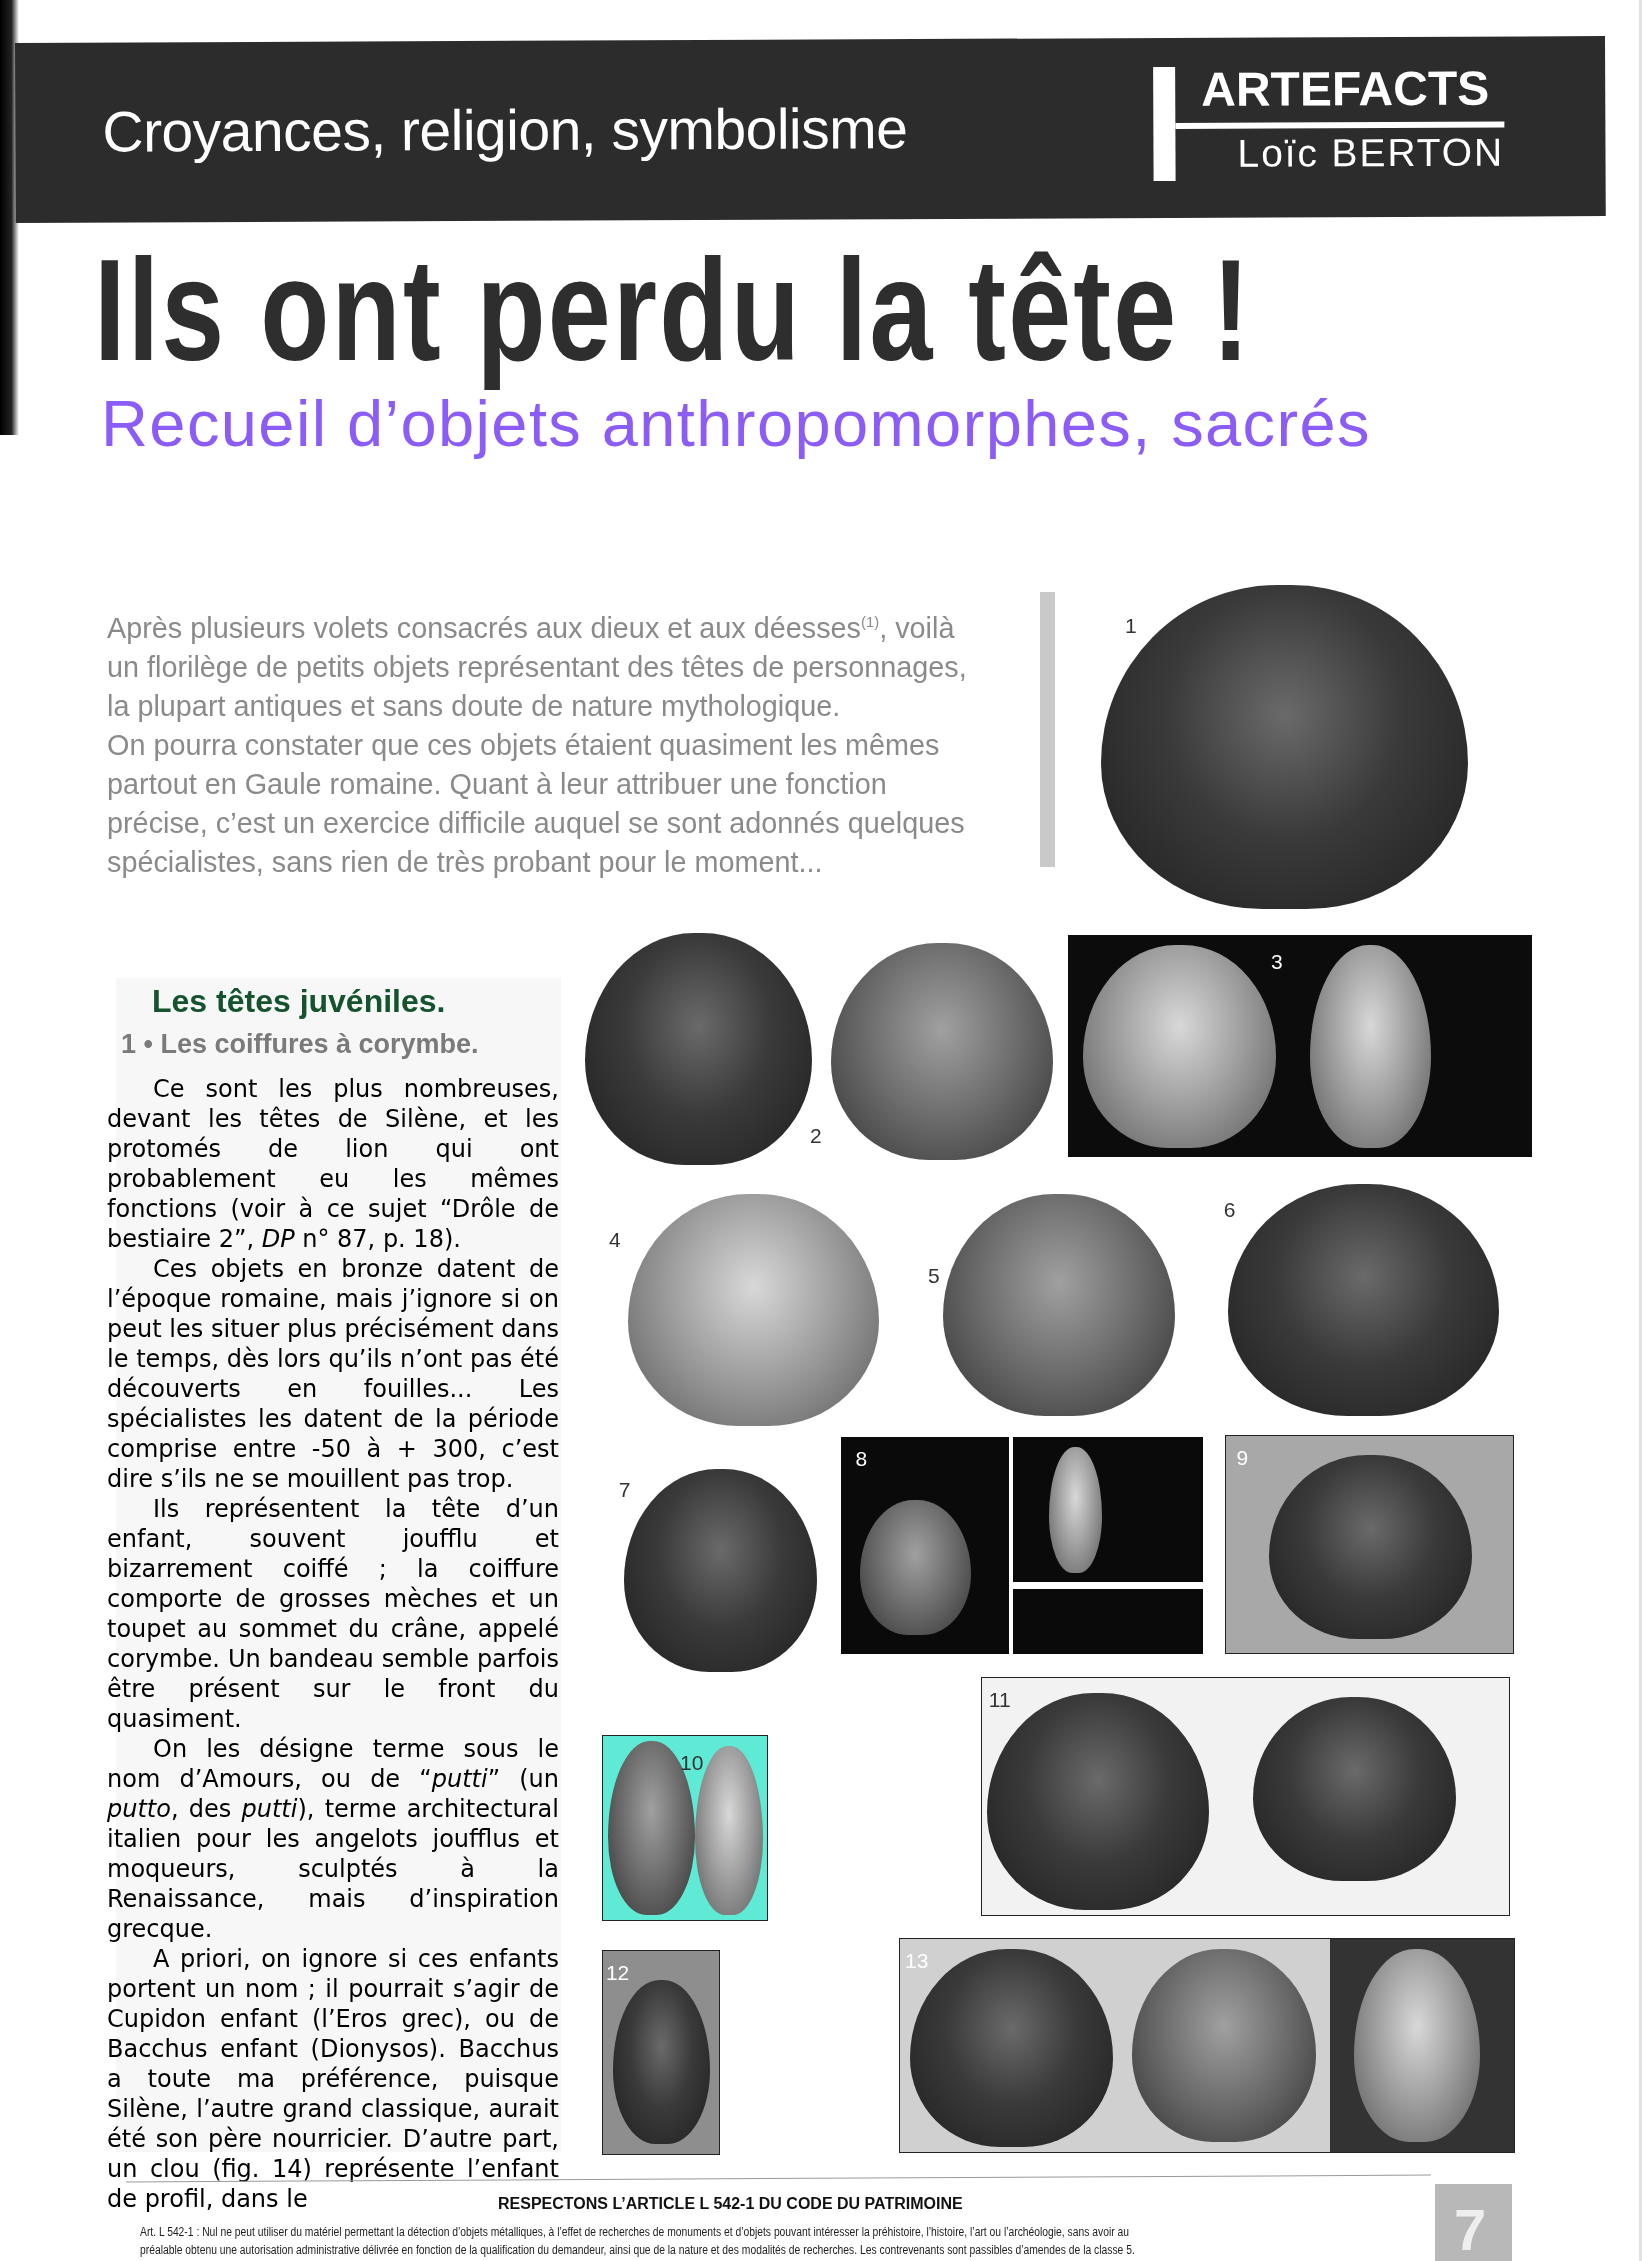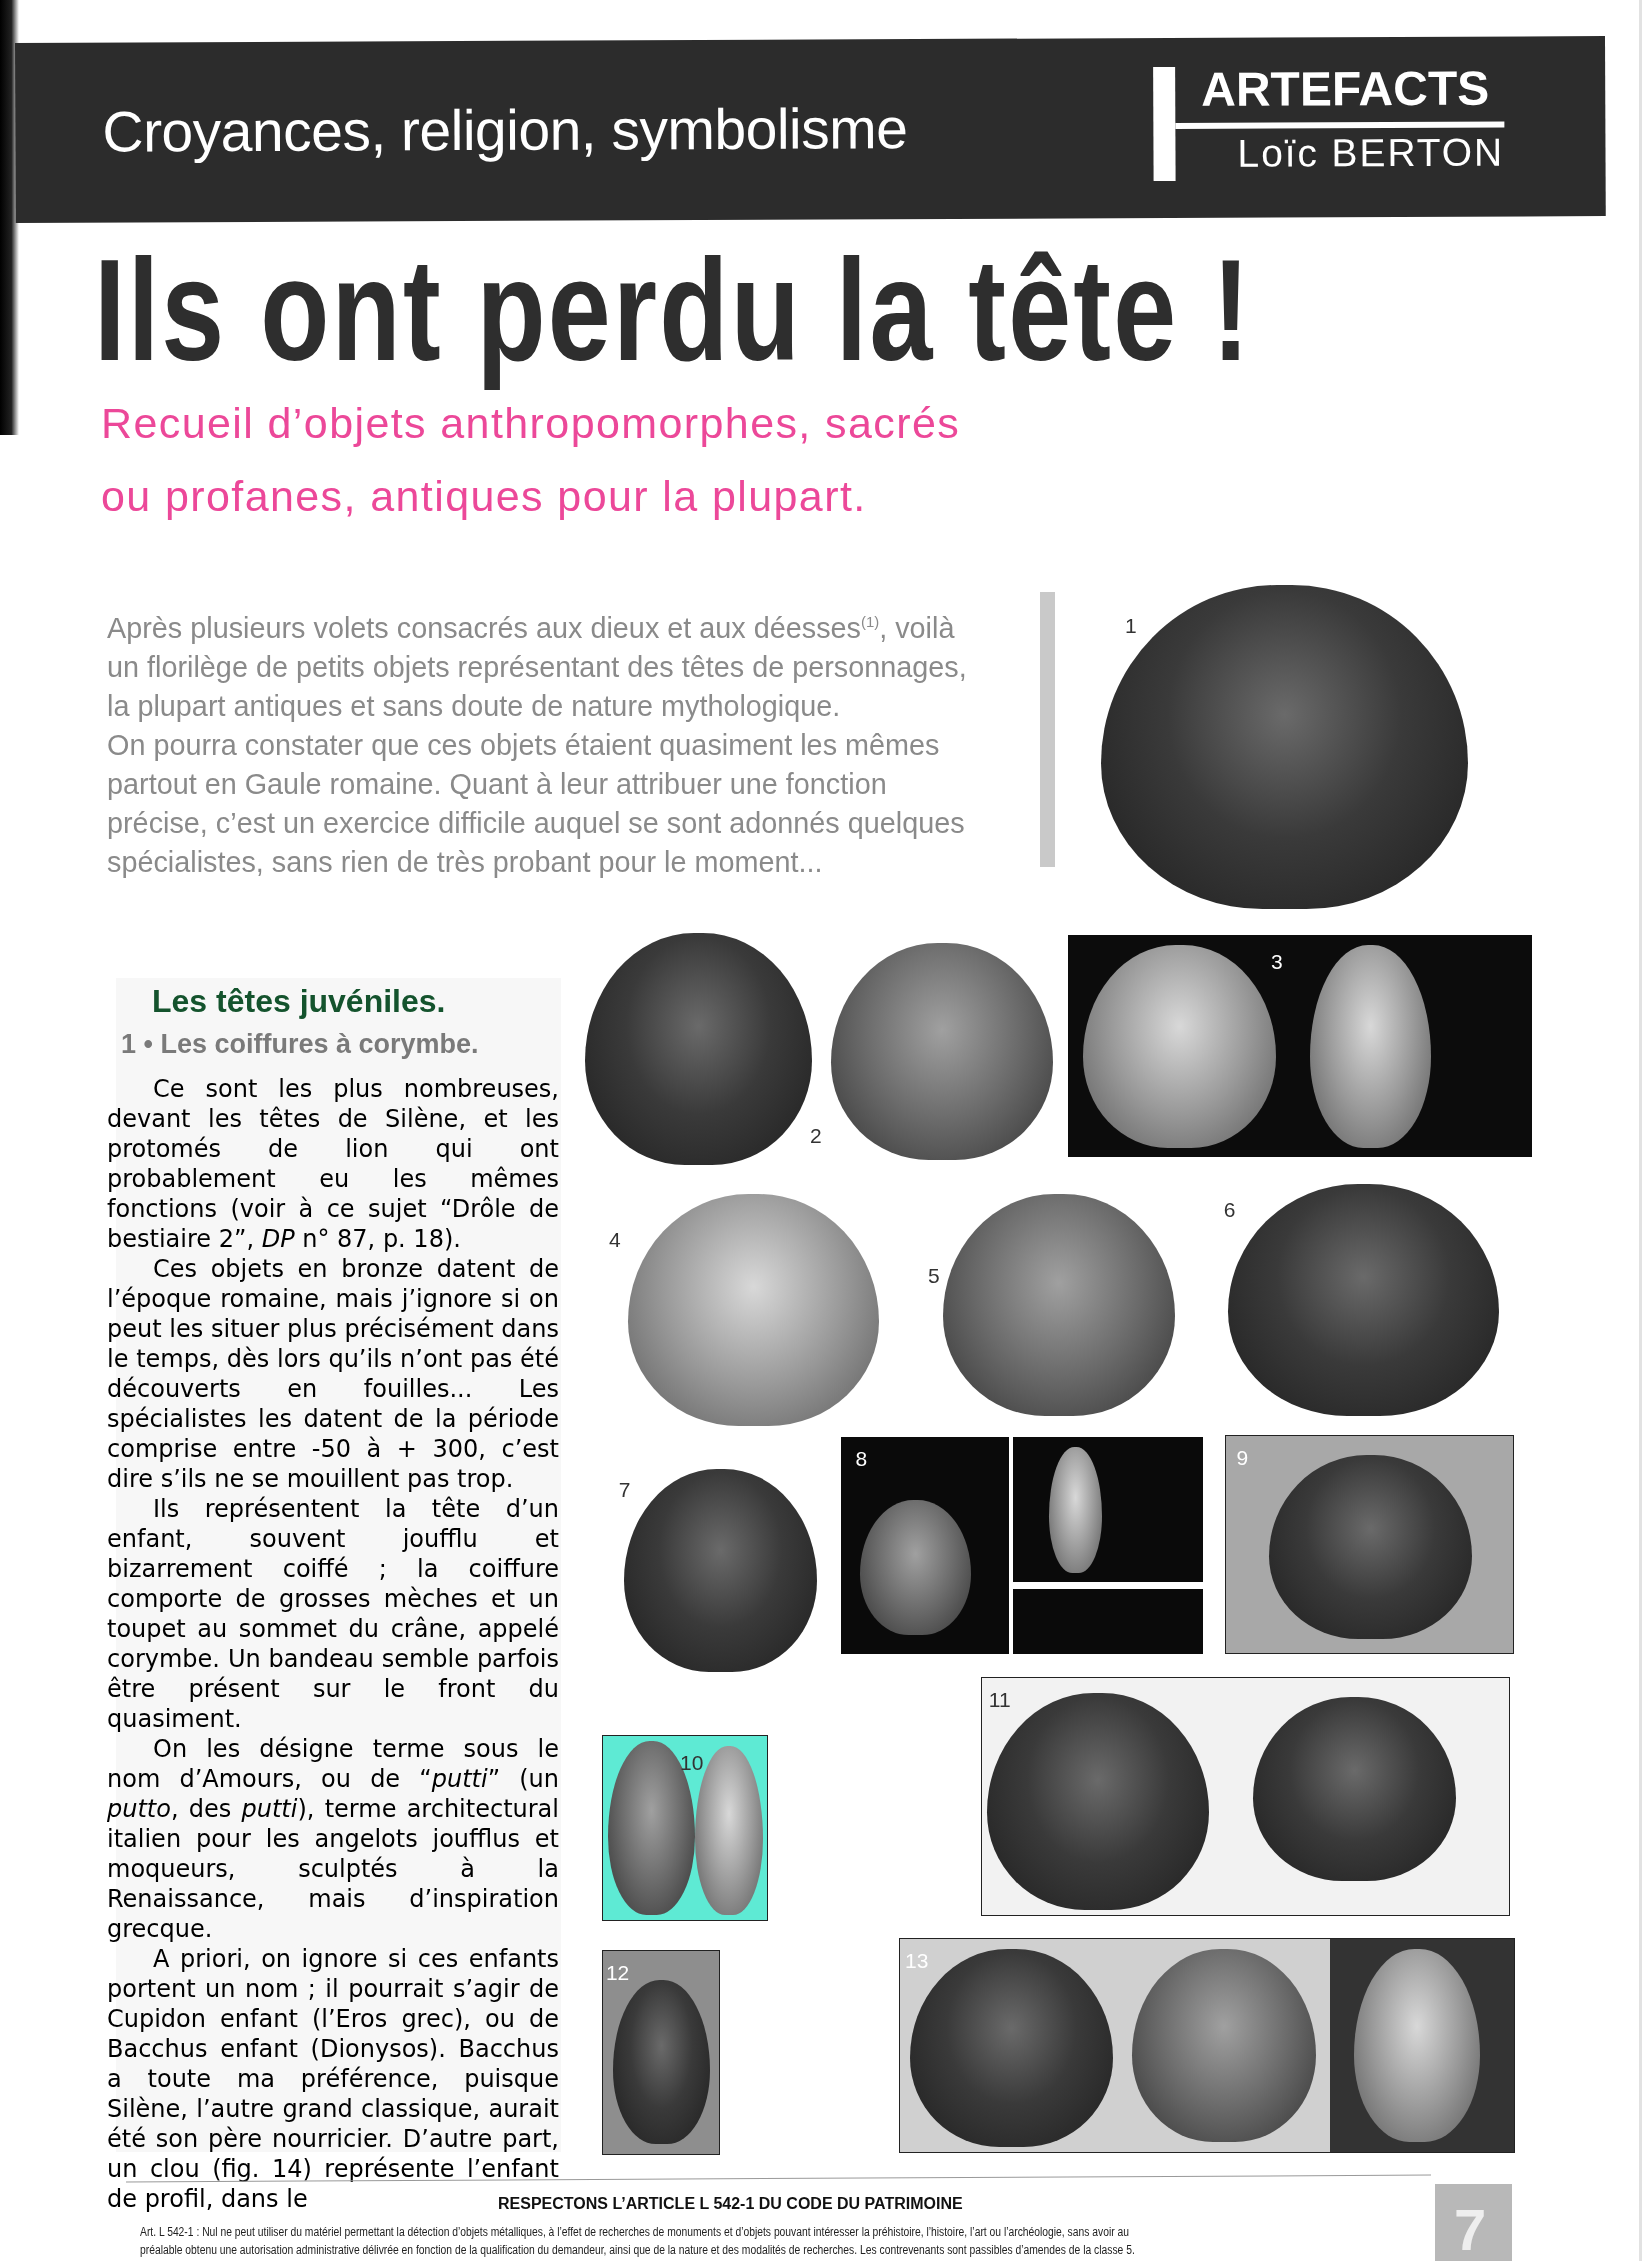--- a/index.html
+++ b/index.html
@@ -37,22 +37,22 @@
 
   
   .main-title {
     position: absolute; left: 94px; top: 227px;
     font-family: "Liberation Sans", sans-serif; font-weight: bold; font-size: 145px;
     color: #2e2e2e; transform: scaleX(0.78); transform-origin: left top; letter-spacing: 2.9px;
     white-space: nowrap;
   }
   .subtitle {
     position: absolute; left: 101px; top: 387px; width: 1401px;
-    font-family: "Liberation Sans", sans-serif; font-size: 43px; line-height: 73px;
-    color: #ec4899; letter-spacing: 1.4px;
+    font-family: "Liberation Sans", sans-serif; font-size: 65px; line-height: 73px;
+    color: #8b5cf6; letter-spacing: 1.4px;
   }
 
   
   .intro {
     position: absolute; left: 107px; top: 602px; width: 913px;
     font-family: "Liberation Sans", sans-serif; font-size: 30px; line-height: 39px;
     color: #8a8a8a; transform: scaleX(0.96); transform-origin: left top;
   }
   .intro sup { font-size: 15.5px; }
   .intro-bar { position: absolute; left: 1040px; top: 592px; width: 14.5px; height: 275px; background: #c9c9c9; }
@@ -118,21 +118,20 @@
   <div class="band-title">Croyances, religion, symbolisme</div>
   <div class="band-rule"></div>
   <div class="band-series">ARTEFACTS</div>
   <div class="band-hline"></div>
   <div class="band-author">Loïc BERTON</div>
 </div>
 
 <div class="main-title">Ils ont perdu la tête !</div>
 <div class="subtitle">
   <div>Recueil d’objets anthropomorphes, sacrés</div>
-  <div>ou profanes, antiques pour la plupart.</div>
 </div>
 
 <div class="intro"><span>Après plusieurs volets consacrés aux dieux et aux déesses</span><sup>(1)</sup><span>, voilà un florilège de petits objets représentant des têtes de personnages, la plupart antiques et sans doute de nature mythologique.</span><br><span>On pourra constater que ces objets étaient quasiment les mêmes partout en Gaule romaine. Quant à leur attribuer une fonction précise, c’est un exercice difficile auquel se sont adonnés quelques spécialistes, sans rien de très probant pour le moment...</span></div>
 <div class="intro-bar"></div>
 
 <div class="fig" style="left:1053px; top:575px; width:464px; height:338px;">
   <div class="obj" style="left:48px; top:9.7px; width:367px; height:324px;"></div>
   <div class="fig-num num-dark" style="left:72px; top:39px;">1</div>
 </div>
 

